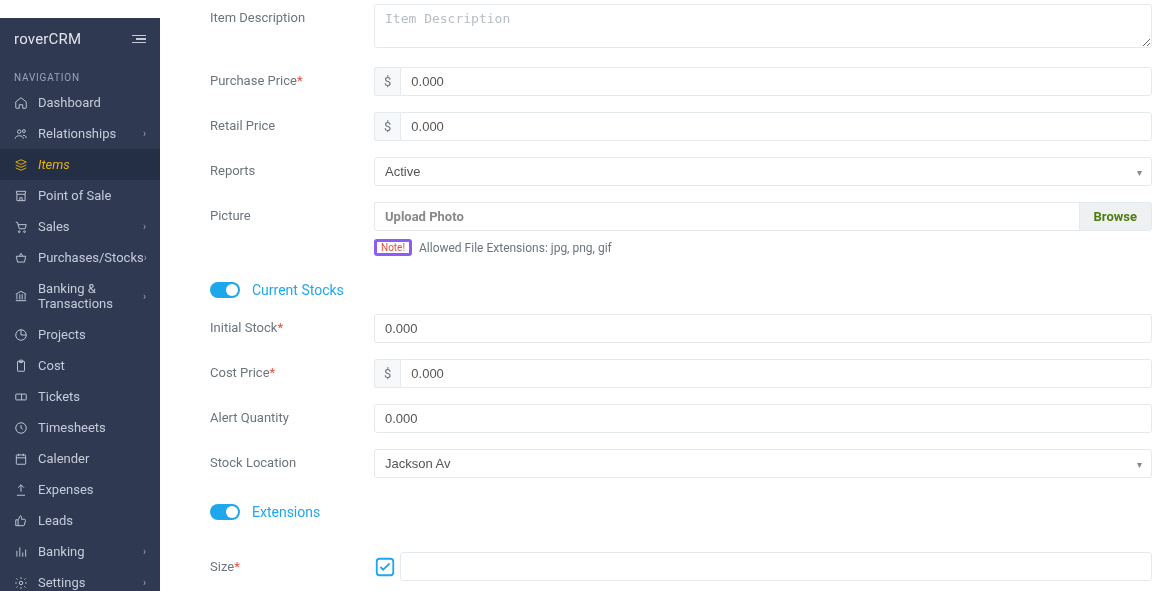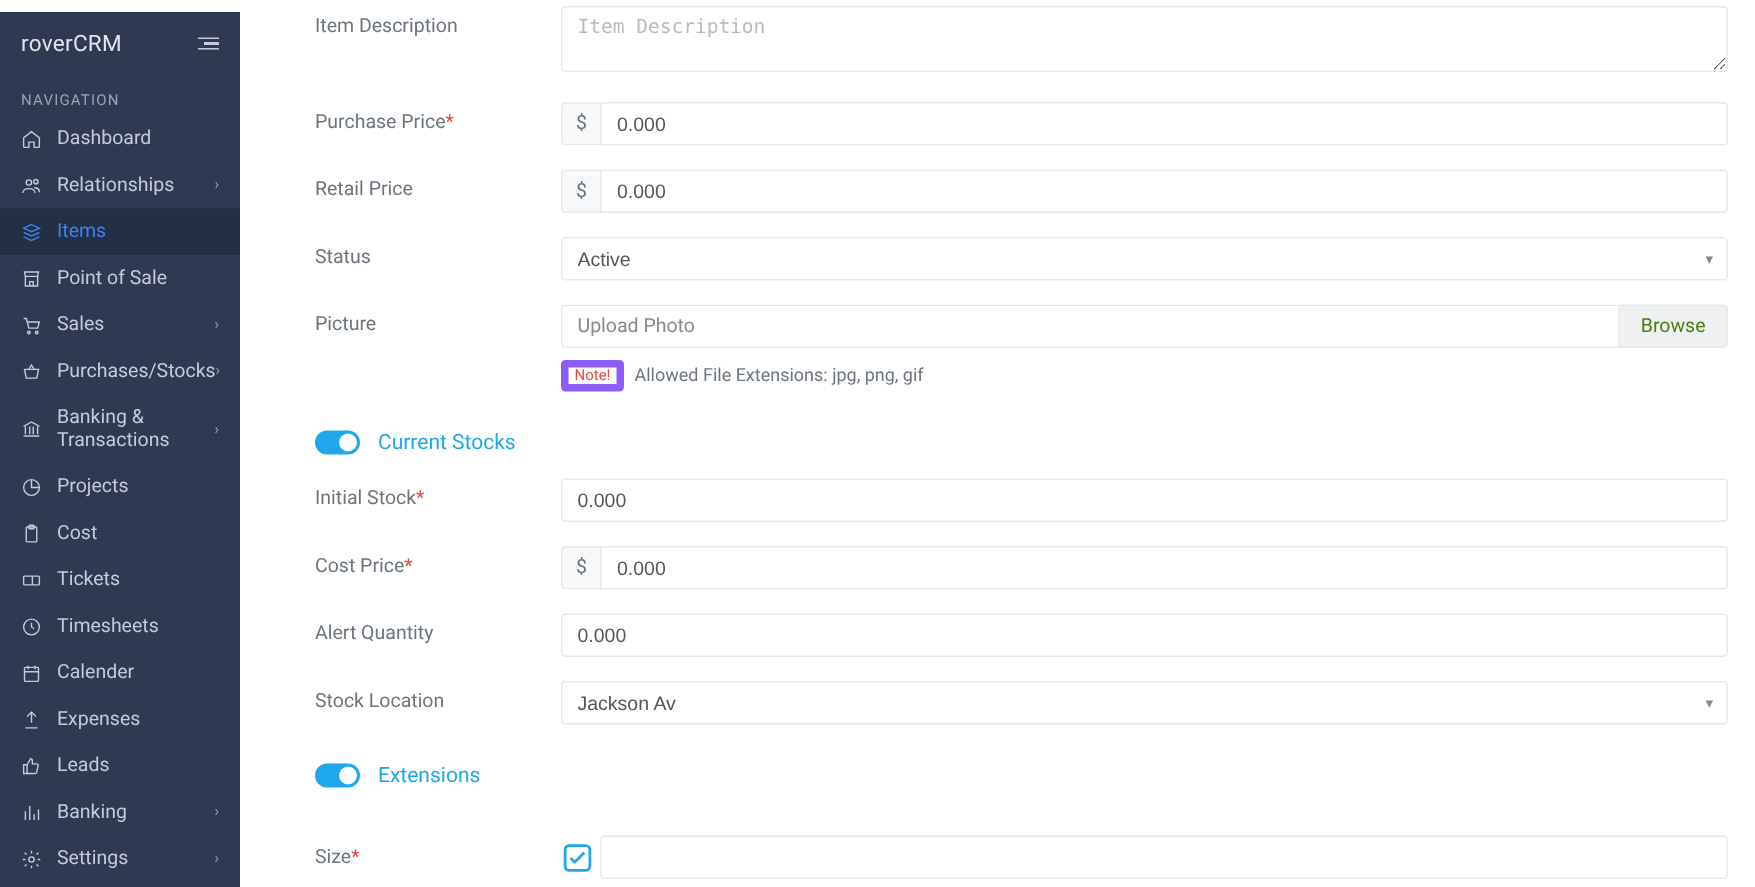--- a/index.html
+++ b/index.html
@@ -1,53 +1,53 @@
 <!DOCTYPE html>
 <html><head>
 <meta charset="utf-8">
 <style>
   * { box-sizing: border-box; margin: 0; padding: 0; }
   body { font-family: -apple-system, "Segoe UI", Roboto, "Helvetica Neue", Arial, sans-serif; font-size: 13px; color: #6c757d; background: #fff; }
-  .sidebar { position: fixed; left: 0; top: 8px; bottom: 0; width: 160px; background: #2f3a52; color: #c5cbd8; display: flex; flex-direction: column; overflow-y: auto; }
+  .sidebar { position: fixed; left: 0; top: 18px; bottom: 0; width: 160px; background: #2f3a52; color: #c5cbd8; display: flex; flex-direction: column; overflow-y: auto; }
   .sidebar-header { display: flex; align-items: center; justify-content: space-between; padding: 12px 14px 12px 14px; color: #e1e4ea; font-size: 15px; }
   .sidebar-header .brand { font-weight: 400; letter-spacing: .2px; }
   .hamburger { width: 14px; position: relative; }
   .hamburger span { display: block; height: 1.5px; background: #c5cbd8; margin: 2px 0; }
   .hamburger span:nth-child(1){ width: 14px; margin-left:auto;}
   .hamburger span:nth-child(2){ width: 10px; margin-left:auto;}
   .hamburger span:nth-child(3){ width: 14px; margin-left:auto;}
   .nav-section { padding: 12px 14px 4px; font-size: 10px; letter-spacing: .8px; color: #9aa3b8; text-transform: uppercase; }
   .nav { list-style: none; }
   .nav li { display: flex; align-items: center; padding: 8px 14px; font-size: 13px; color: #c5cbd8; cursor: pointer; }
   .nav li .nav-icon { width: 14px; height: 14px; margin-right: 10px; flex: 0 0 14px; }
   .nav li .nav-label { flex: 1; }
   .nav li .chevron { font-size: 10px; color: #9aa3b8; }
-  .nav li.active { background: #242e44; color: #3b82f6; }
+  .nav li.active { background: #242e44; color: #eab308; font-style: italic; }
   svg { display: block; }
   .page { margin-left: 160px; padding: 0 18px 30px 50px; max-width: 1030px; }
   .form-row { display: flex; align-items: flex-start; margin-top: 16px; }
   .form-row:first-child { margin-top: 4px; }
   .form-label { width: 164px; padding-top: 6px; font-size: 13px; color: #6c757d; }
   .req { color: #e74c3c; }
   .form-control-wrap { flex: 1; }
   .form-control, .form-select, .form-textarea {
     width: 100%; border: 1px solid #e4e9ed; border-radius: 3px; padding: 6px 10px; font-size: 13px; color: #555; background: #fff;
   }
   .form-textarea { min-height: 34px; resize: vertical; }
   .input-group { display: flex; }
   .input-addon { border: 1px solid #e4e9ed; border-right: none; background: #f7f8fa; color: #6c757d; padding: 6px 9px; border-radius: 3px 0 0 3px; font-size: 13px; }
   .input-group .form-control { border-radius: 0 3px 3px 0; }
   .form-select { position: relative; appearance: none; padding-right: 28px; }
   .select-wrap { position: relative; }
   .select-caret { position: absolute; right: 10px; top: 50%; transform: translateY(-50%); pointer-events: none; color: #888; font-size: 10px; }
-  .file-group { display: flex; }
+  .file-group { display: flex; font-weight: bold; }
   .file-text { flex: 1; border: 1px solid #e4e9ed; border-right: none; border-radius: 3px 0 0 3px; padding: 6px 10px; color: #888; font-size: 13px; }
   .file-btn { border: 1px solid #e4e9ed; background: #eef0f2; padding: 6px 14px; border-radius: 0 3px 3px 0; color: #4d7c0f; font-size: 13px; cursor: pointer; }
   .note-line { margin-top: 8px; font-size: 12px; color: #6c757d; }
-  .note-badge { display: inline-block; border: 5px solid #8b5cf6; color: #e74c3c; border-radius: 3px; padding: 0 4px; font-size: 10px; margin-right: 4px; vertical-align: 1px; }
+  .note-badge { display: inline-block; border: 3px solid #8b5cf6; color: #e74c3c; border-radius: 3px; padding: 0 4px; font-size: 10px; margin-right: 4px; vertical-align: 1px; }
   .toggle-row { display: flex; align-items: center; margin-top: 26px; margin-bottom: 4px; }
   .toggle { width: 30px; height: 16px; background: #1ea7eb; border-radius: 10px; position: relative; cursor: pointer; margin-right: 12px; }
   .toggle .knob { position: absolute; right: 2px; top: 2px; width: 12px; height: 12px; background: #fff; border-radius: 50%; }
   .toggle-label { color: #1ea7eb; font-size: 14px; }
   .attr-row { display: flex; align-items: center; margin-top: 32px; }
   .attr-label { width: 164px; font-size: 13px; color: #6c757d; }
   .attr-check { width: 22px; height: 22px; margin-right: 4px; flex: 0 0 22px; cursor: pointer; }
   .attr-input { flex: 1; }
   ::placeholder { color: #b7bcc2; }
 </style>
@@ -263,21 +263,21 @@
     <div class="form-label">Retail Price</div>
     <div class="form-control-wrap">
       <div class="input-group">
         <span class="input-addon">$</span>
         <input class="form-control" value="0.000" style="">
       </div>
     </div>
   </div>
 
   <div class="form-row">
-    <div class="form-label">Status</div>
+    <div class="form-label">Reports</div>
     <div class="form-control-wrap">
       <div class="select-wrap">
         <input class="form-select" readonly="" value="Active" style="">
         <span class="select-caret">▾</span>
       </div>
     </div>
   </div>
 
   <div class="form-row">
     <div class="form-label">Picture</div>

